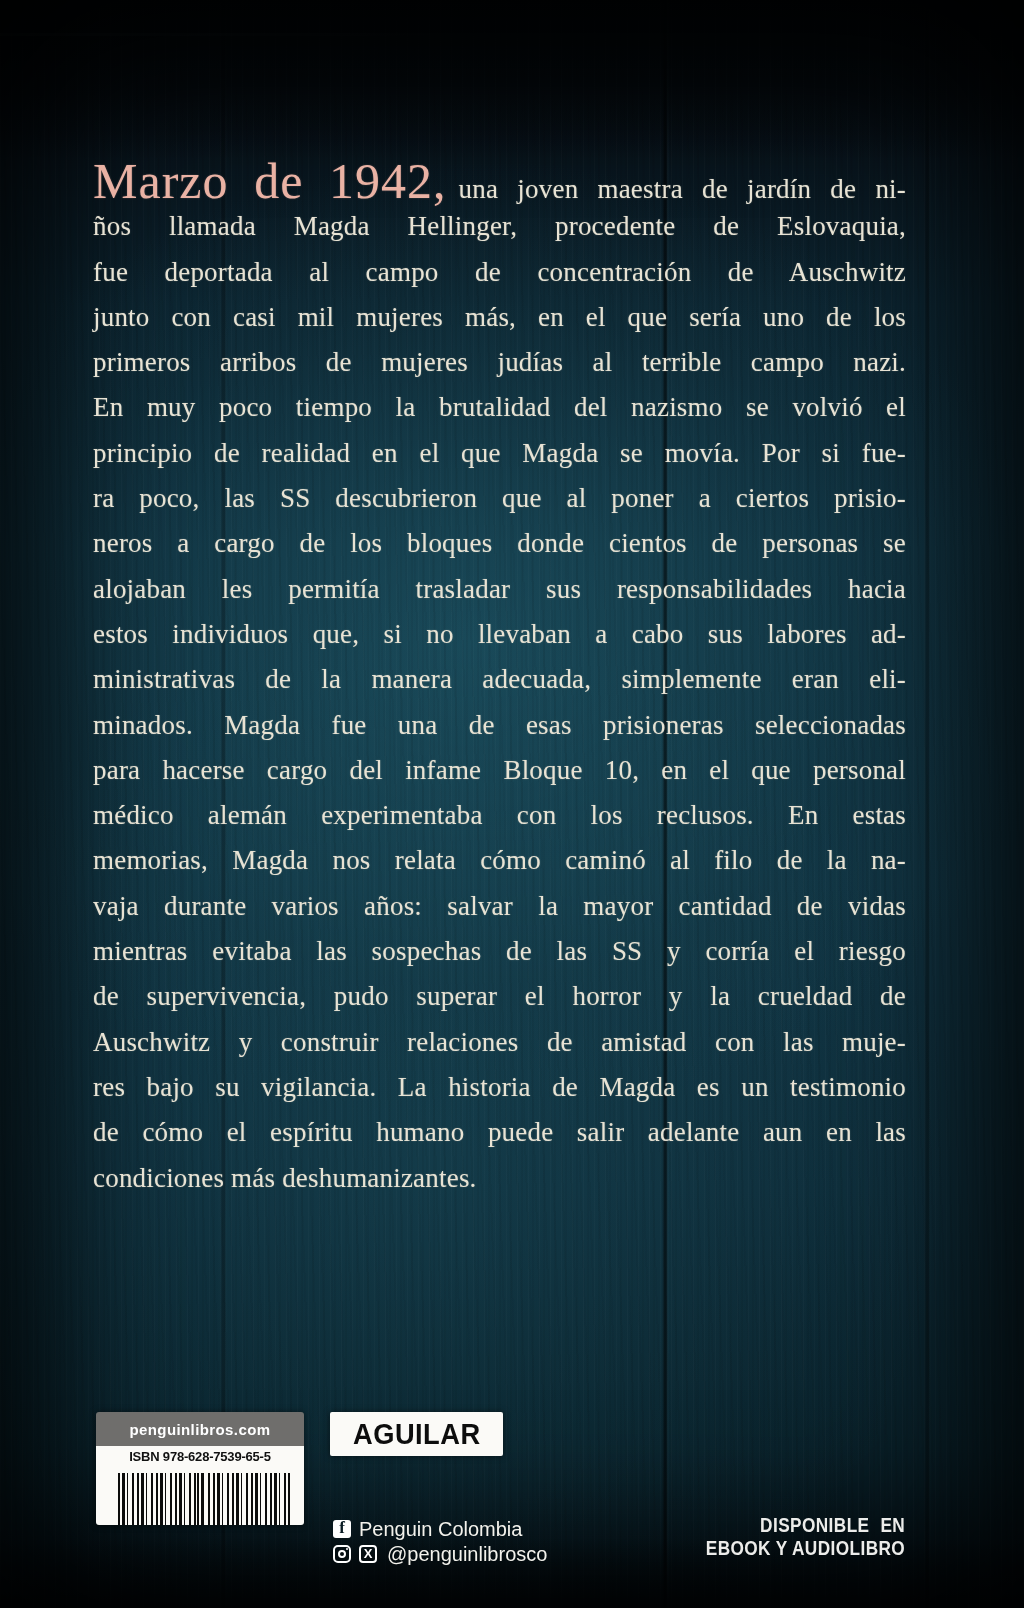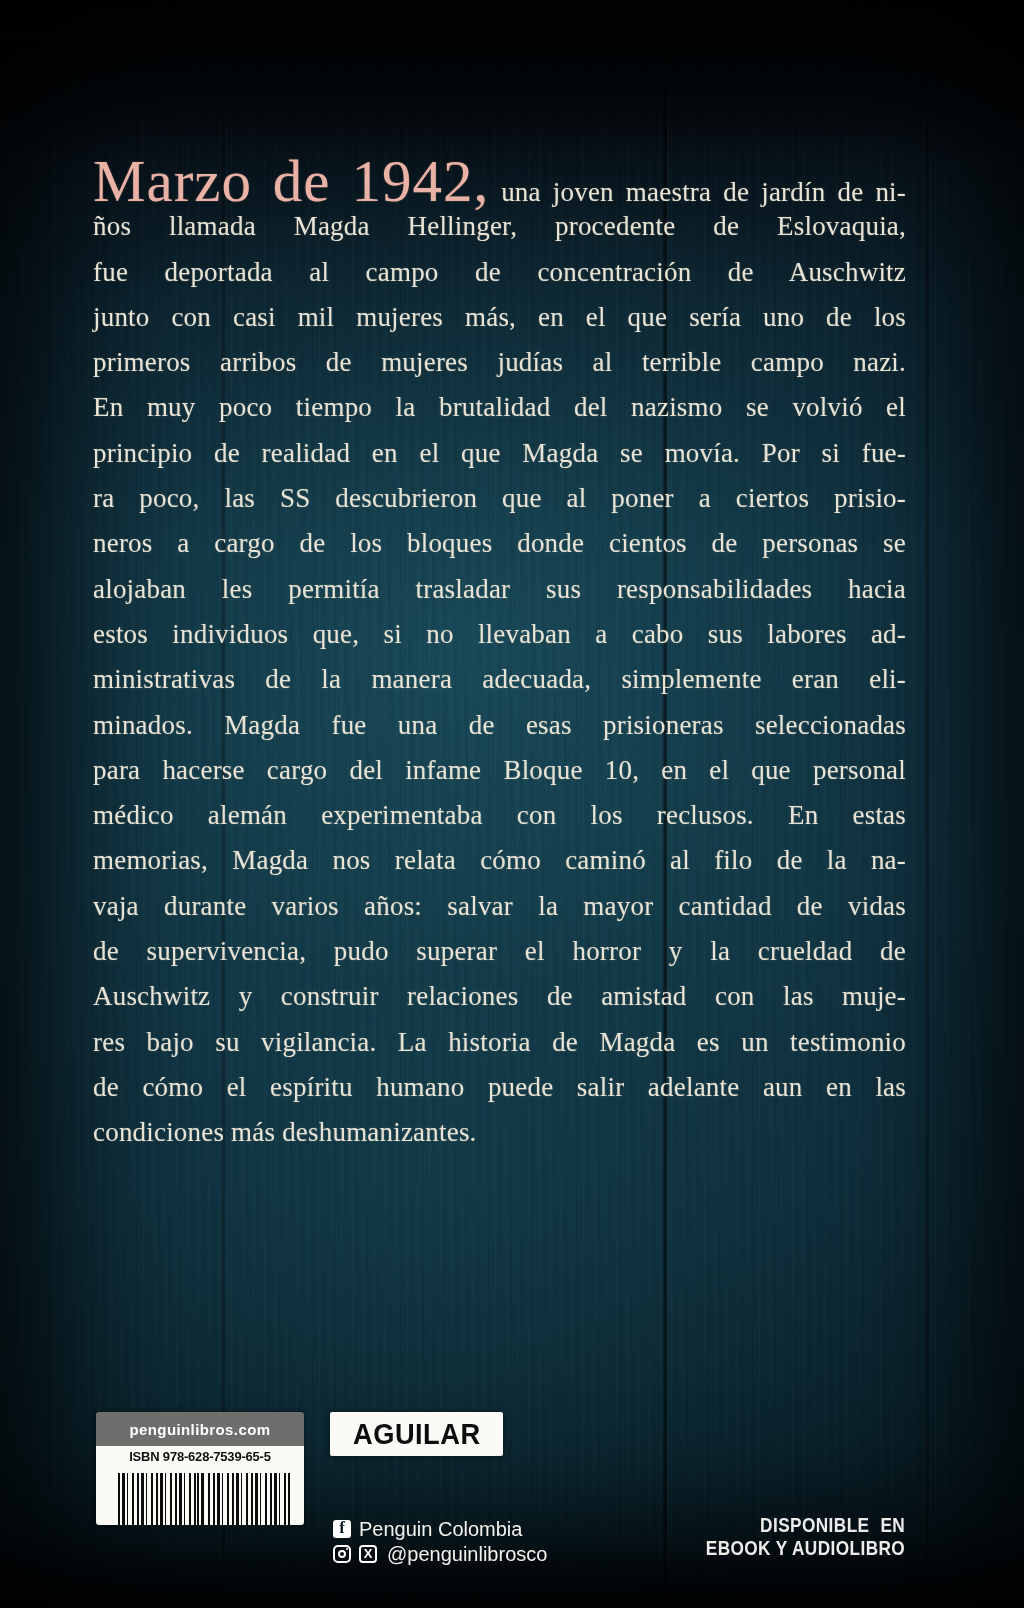--- a/index.html
+++ b/index.html
@@ -34,21 +34,21 @@
   
   .text-block{position:absolute;left:93px;top:159px;width:813px;}
   .line{
     height:45.3px;line-height:45.3px;font-size:27px;letter-spacing:.2px;
     color:#e8e3d4;text-align:justify;text-align-last:justify;
     text-shadow:0 0 2px rgba(235,230,215,.25);
     white-space:normal;overflow:visible;
   }
   .line.last{text-align-last:left;}
   .heading{
-    font-size:59px;color:#eab2a4;letter-spacing:1px;font-weight:400;
+    font-size:50px;color:#eab2a4;letter-spacing:1px;font-weight:400;
     margin-right:12px;text-shadow:0 0 2px rgba(234,178,164,.3);
   }
 
   
   .sans{font-family:"Liberation Sans", sans-serif;}
 
   
   .web-box{position:absolute;left:96px;top:1412px;width:208px;height:113px;
     border-radius:3px;overflow:hidden;box-shadow:0 0 6px rgba(0,0,0,.5);}
   .web-band{height:34px;background:#6f6e6c;display:flex;align-items:center;justify-content:center;}
@@ -125,20 +125,21 @@
     <div class="line">ra poco, las SS descubrieron que al poner a ciertos prisio-</div>
     <div class="line">neros a cargo de los bloques donde cientos de personas se</div>
     <div class="line">alojaban les permitía trasladar sus responsabilidades hacia</div>
     <div class="line">estos individuos que, si no llevaban a cabo sus labores ad-</div>
     <div class="line">ministrativas de la manera adecuada, simplemente eran eli-</div>
     <div class="line">minados. Magda fue una de esas prisioneras seleccionadas</div>
     <div class="line">para hacerse cargo del infame Bloque 10, en el que personal</div>
     <div class="line">médico alemán experimentaba con los reclusos. En estas</div>
     <div class="line">memorias, Magda nos relata cómo caminó al filo de la na-</div>
     <div class="line">vaja durante varios años: salvar la mayor cantidad de vidas</div>
+    <div class="line">mientras evitaba las sospechas de las SS y corría el riesgo</div>
     <div class="line">de supervivencia, pudo superar el horror y la crueldad de</div>
     <div class="line">Auschwitz y construir relaciones de amistad con las muje-</div>
     <div class="line">res bajo su vigilancia. La historia de Magda es un testimonio</div>
     <div class="line">de cómo el espíritu humano puede salir adelante aun en las</div>
     <div class="line last">condiciones más deshumanizantes.</div>
   </div>
 
   <div class="web-box">
     <div class="web-band">
       <span>penguinlibros.com</span>

